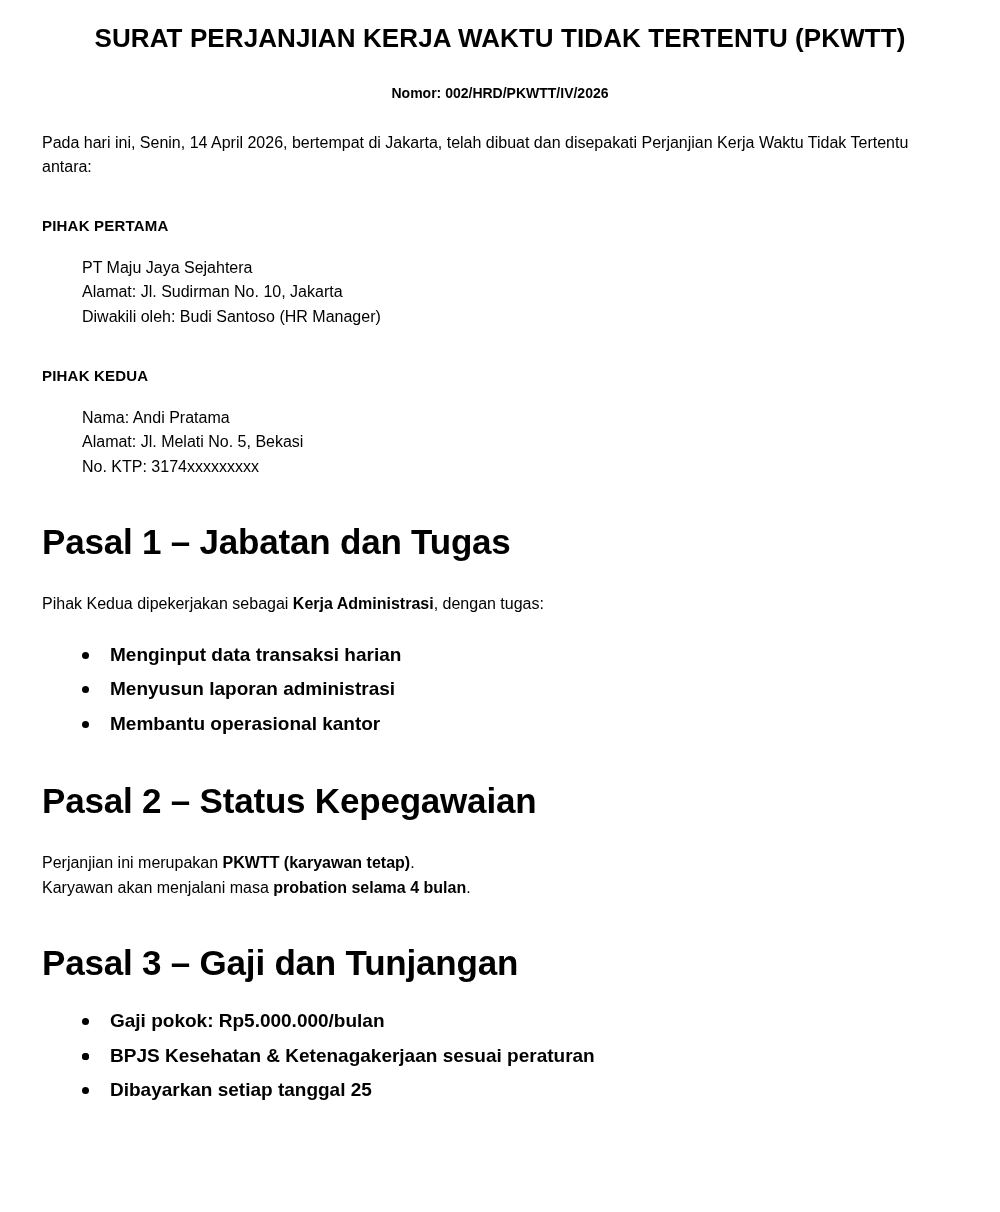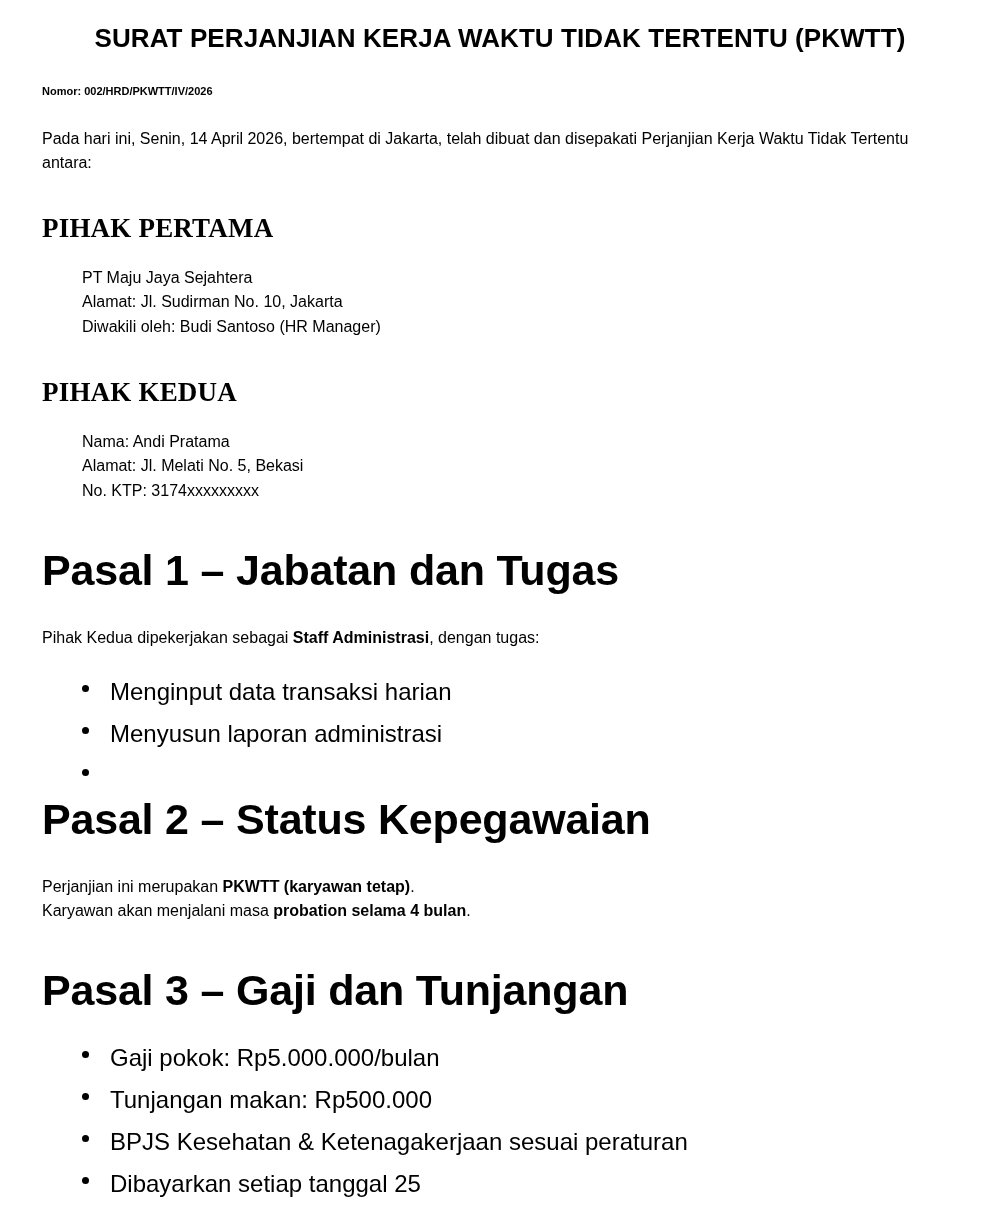--- a/index.html
+++ b/index.html
@@ -30,23 +30,23 @@
   .doc-title {
     font-size: 26px;
     font-weight: bold;
     text-align: center;
     letter-spacing: 0.1px;
     line-height: 1.25;
     margin: 4px 0 0 0;
     padding: 0;
   }
   .doc-number {
-    font-size: 11px;
+    font-size: 14px;
     font-weight: bold;
-    text-align: left;
+    text-align: center;
     margin: 30px 0 0 0;
     padding: 0;
   }
 
   
   .para {
     font-size: 16px;
     line-height: 1.52;
     margin: 30px 0 0 0;
     padding: 0;
@@ -55,50 +55,50 @@
   .para.tight {
     margin-top: 22px;
     margin-left: 40px;
   }
   .para.lines {
     white-space: pre-line;
   }
 
   
   .party-heading {
-    font-size: 27px;
+    font-size: 15px;
     font-weight: bold;
     margin: 38px 0 0 0;
     padding: 0;
     letter-spacing: 0.2px;
-    font-family: Liberation Serif, serif;
   }
 
   
   .pasal-heading {
-    font-size: 43px;
+    font-size: 35px;
     font-weight: bold;
     margin: 42px 0 0 0;
     padding: 0;
     line-height: 1.18;
     letter-spacing: -0.2px;
   }
 
   
   ul.bullets {
     list-style: none;
     margin: 24px 0 0 0;
     padding: 0;
   }
   ul.bullets li {
     position: relative;
-    font-size: 24px;
+    font-size: 19px;
     line-height: 1.5;
     padding: 0 0 0 68px;
     margin: 0 0 6px 0;
+    font-weight: bold;
   }
   ul.bullets li:last-child {
     margin-bottom: 0;
   }
   ul.bullets li .bullet-dot {
     position: absolute;
     left: 40px;
     top: 11px;
     width: 7px;
     height: 7px;
@@ -127,35 +127,35 @@
  Diwakili oleh: Budi Santoso (HR Manager)</p>
 
     <h2 class="party-heading">PIHAK KEDUA</h2>
 
     <p class="para tight lines">Nama: Andi Pratama
  Alamat: Jl. Melati No. 5, Bekasi
  No. KTP: 3174xxxxxxxxx</p>
 
     <h2 class="pasal-heading">Pasal 1 – Jabatan dan Tugas</h2>
 
-    <p class="para"><span>Pihak Kedua dipekerjakan sebagai </span><b>Staff Administrasi</b><span>, dengan tugas:</span></p>
+    <p class="para"><span>Pihak Kedua dipekerjakan sebagai </span><b>Kerja Administrasi</b><span>, dengan tugas:</span></p>
 
     <ul class="bullets">
       <li><span class="bullet-dot"></span><span>Menginput data transaksi harian</span></li>
       <li><span class="bullet-dot"></span><span>Menyusun laporan administrasi</span></li>
-      <li><span class="bullet-dot"></span></li>
+      <li><span class="bullet-dot"></span><span>Membantu operasional kantor</span></li>
     </ul>
 
     <h2 class="pasal-heading">Pasal 2 – Status Kepegawaian</h2>
 
     <p class="para"><span>Perjanjian ini merupakan </span><b>PKWTT (karyawan tetap)</b><span>.</span><br><span>Karyawan akan menjalani masa </span><b>probation selama 4 bulan</b><span>.</span></p>
 
     <h2 class="pasal-heading">Pasal 3 – Gaji dan Tunjangan</h2>
 
     <ul class="bullets">
       <li><span class="bullet-dot"></span><span>Gaji pokok: Rp5.000.000/bulan</span></li>
-      <li><span class="bullet-dot"></span><span>Tunjangan makan: Rp500.000</span></li>
+      <li><span class="bullet-dot"></span></li>
       <li><span class="bullet-dot"></span><span>BPJS Kesehatan &amp; Ketenagakerjaan sesuai peraturan</span></li>
       <li><span class="bullet-dot"></span><span>Dibayarkan setiap tanggal 25</span></li>
     </ul>
 
   </div>
 </div>
 
 </body></html>

